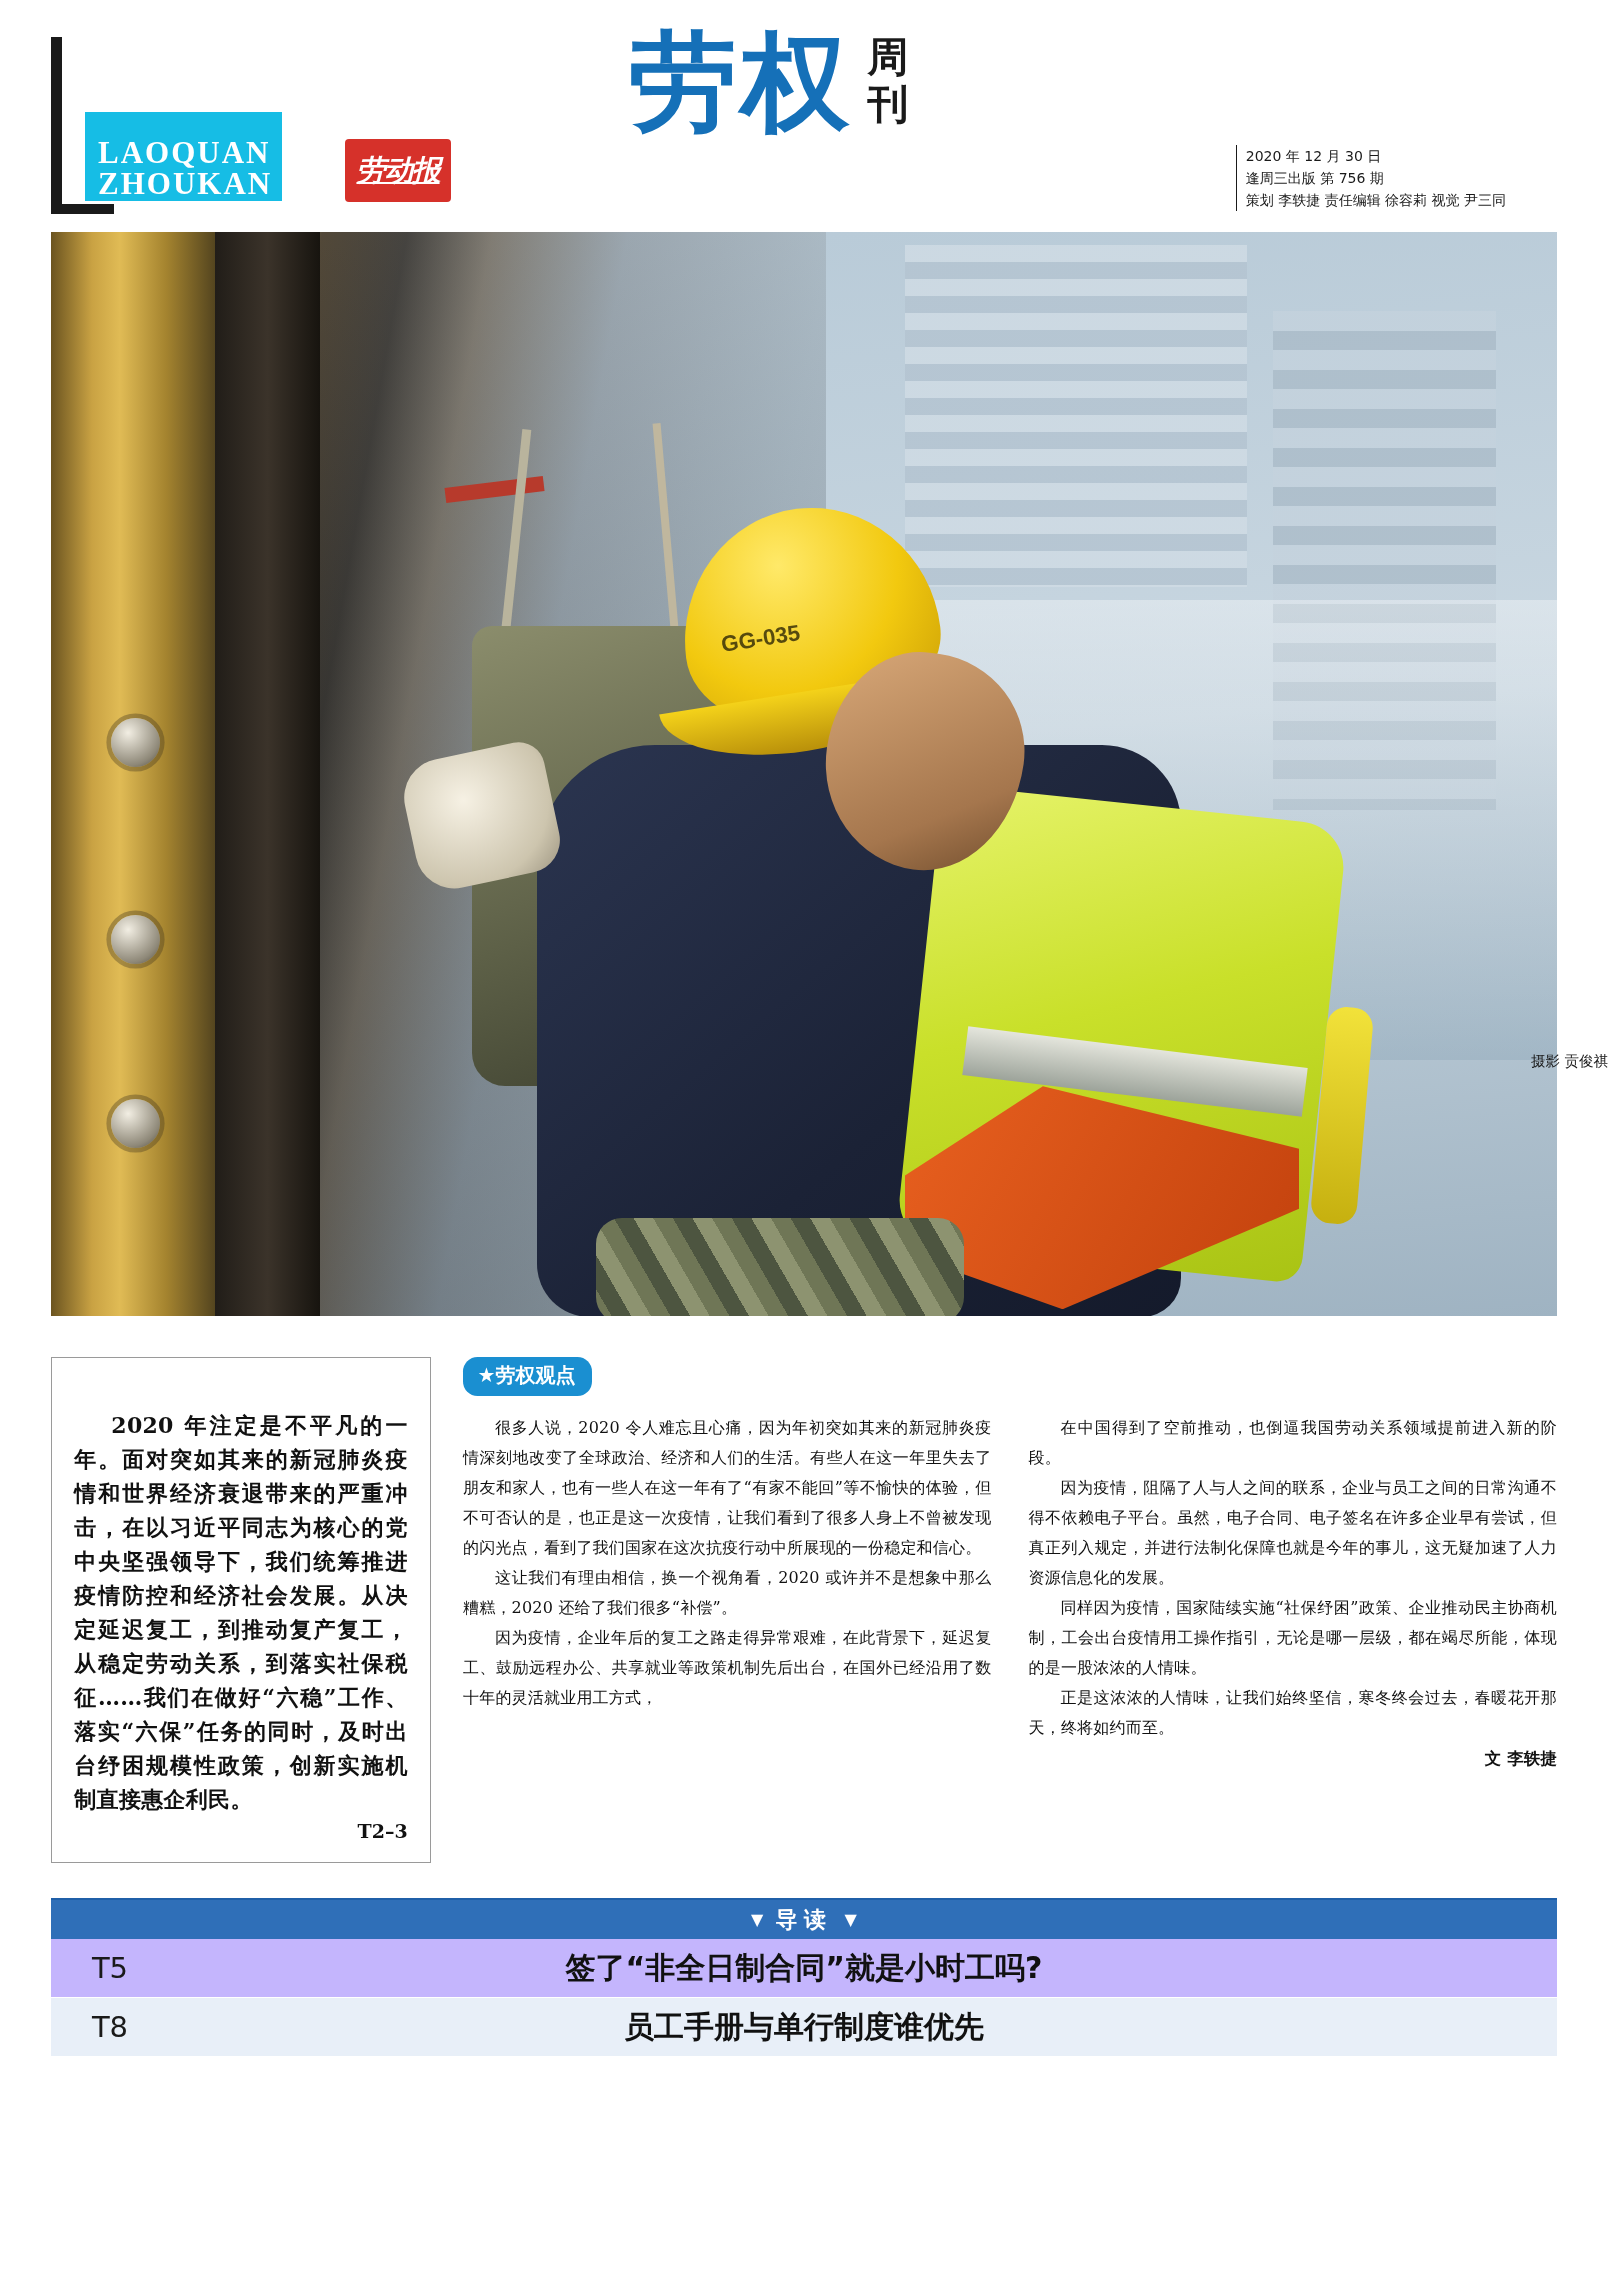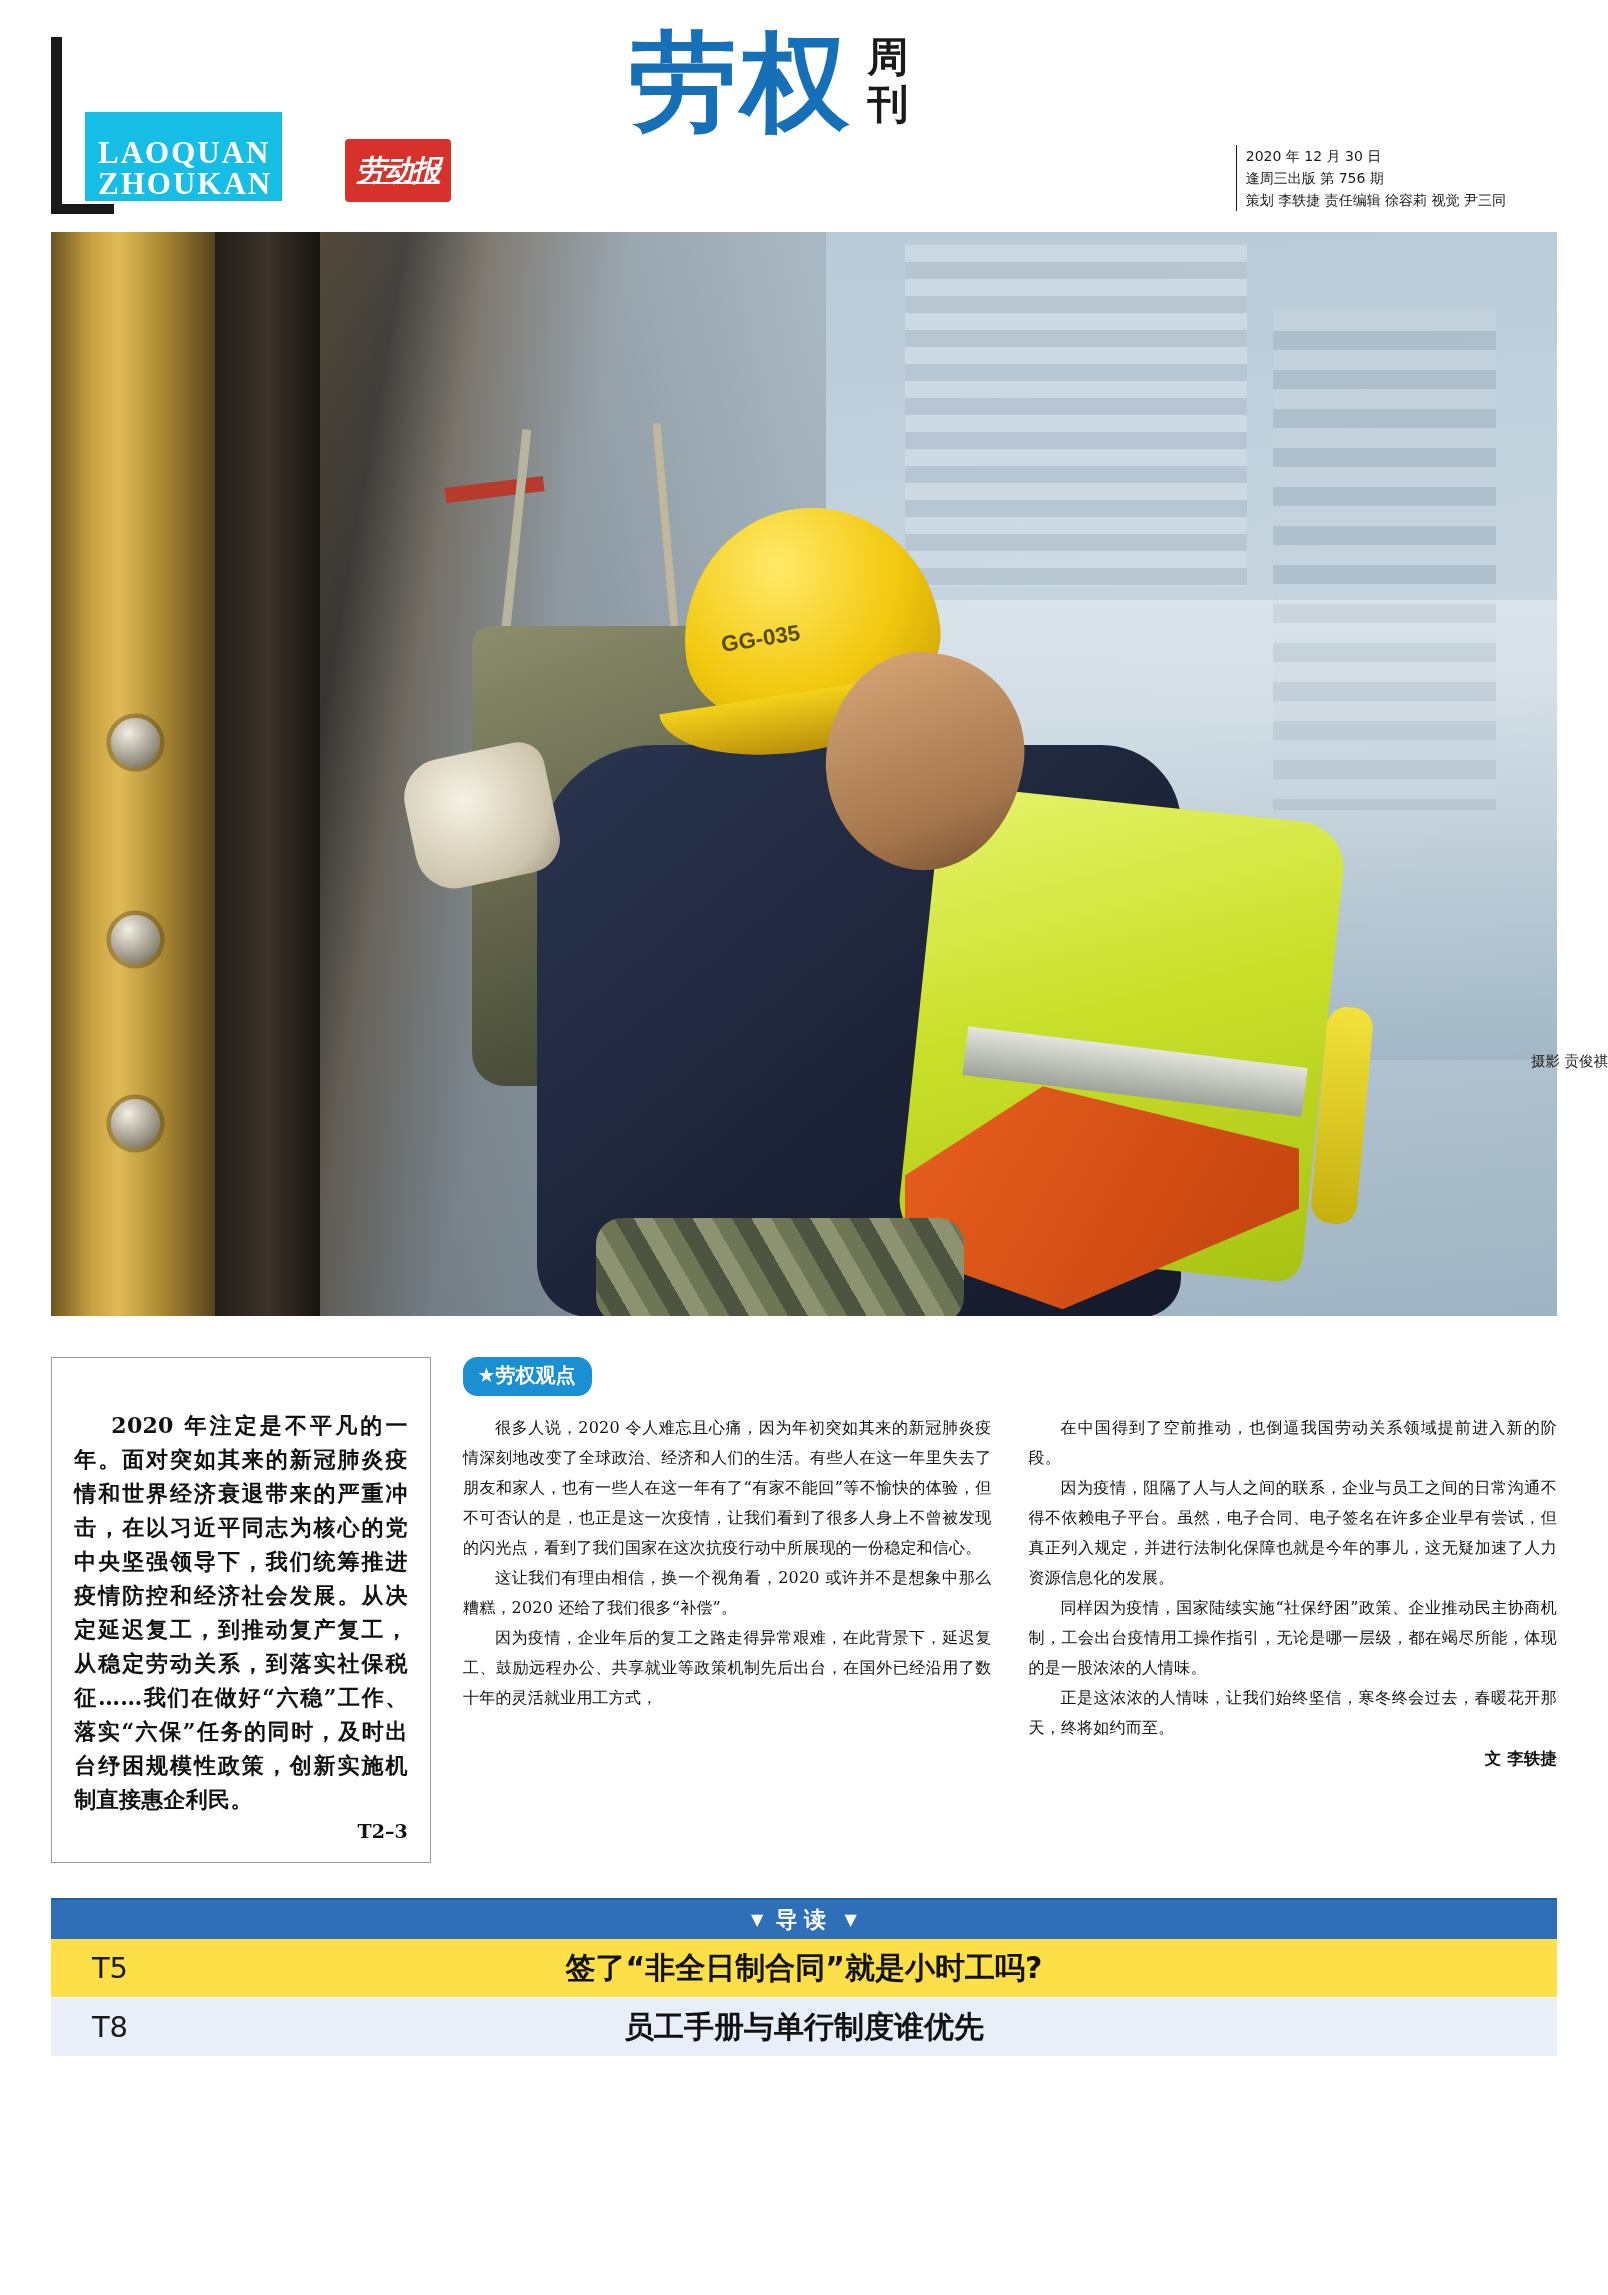--- a/index.html
+++ b/index.html
@@ -464,21 +464,21 @@
     margin: 0 12px;
     letter-spacing: 0;
   }
   .toc-row {
     display: flex;
     align-items: center;
     height: 58px;
     border-bottom: 1.3px solid #ffffff;
   }
   .toc-row.alt { background: #e8eff8; }
-  .toc-row.plain { background: #fde047; }
+  .toc-row.plain { background: #c4b5fd; }
   .toc-page {
     width: 118px;
     text-align: center;
     font-family: "DejaVu Sans", sans-serif;
     font-size: 29px;
     color: #1a1a1a;
   }
   .toc-title {
     flex: 1;
     text-align: center;

